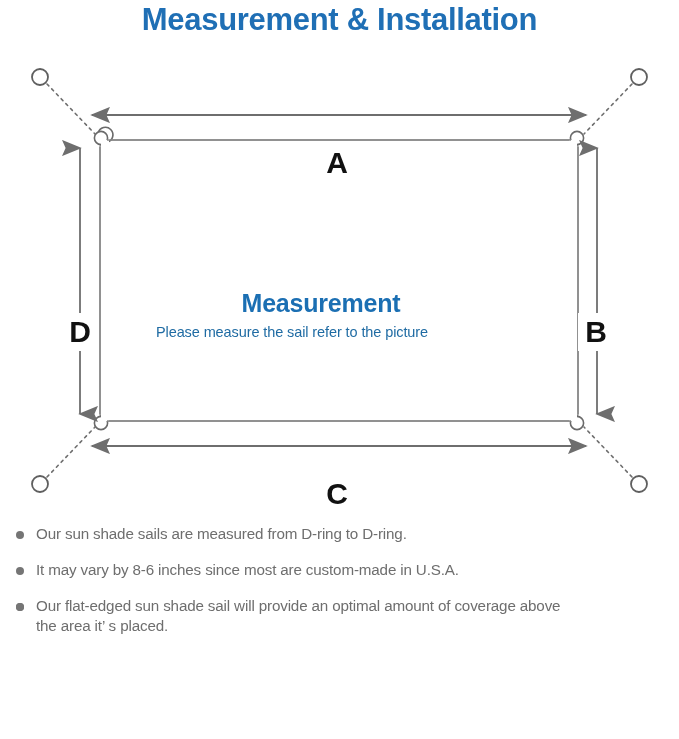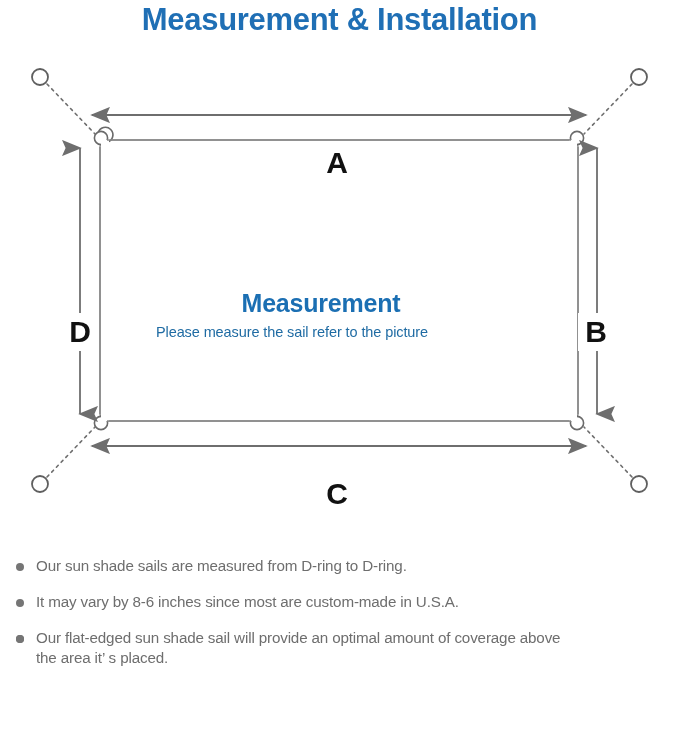--- a/index.html
+++ b/index.html
@@ -69,21 +69,20 @@
     color:#1f6ba3;
     font-family:"Liberation Sans", sans-serif;
     letter-spacing:-0.1px;
   }
 
   
   #notes{
     position:absolute;
     left:0; top:524px;
     width:584px;
-    margin-top:32px;
   }
   .note-item{
     position:relative;
     padding-left:28px;
     margin:0 14px 0 8px;
     color:#6e6e6e;
     font-size:15.2px;
     line-height:20px;
     font-family:"Liberation Sans", sans-serif;
     letter-spacing:-0.15px;

